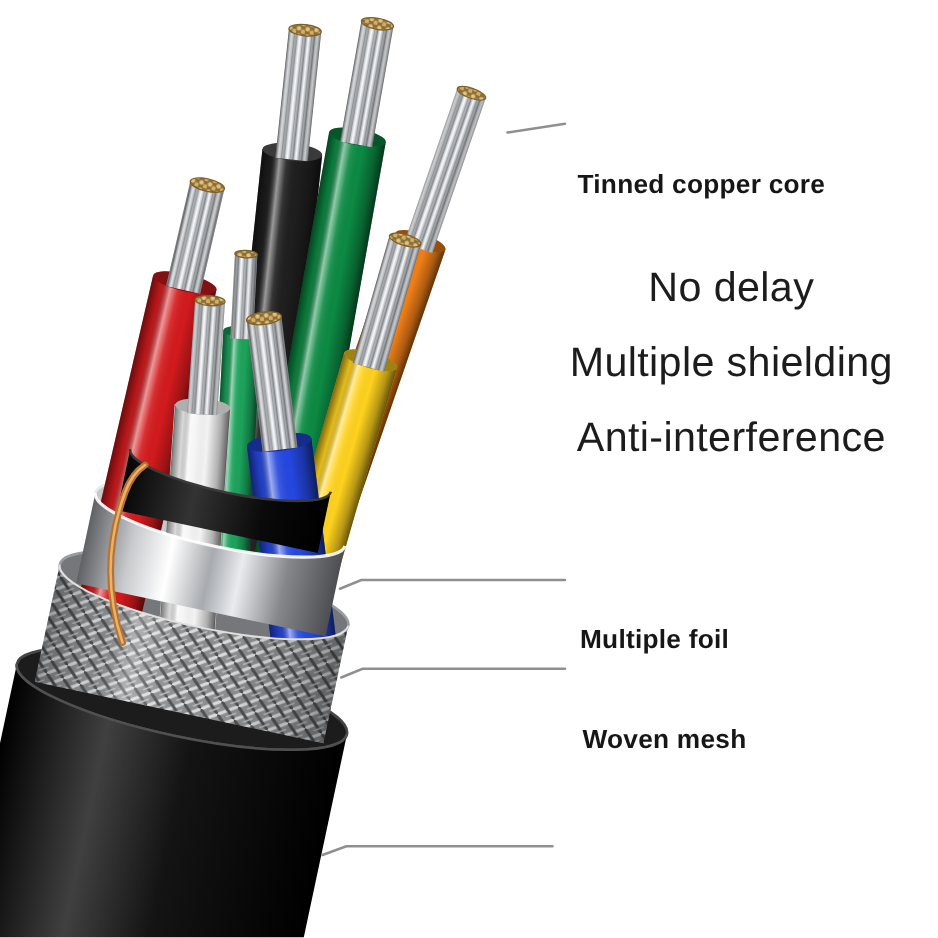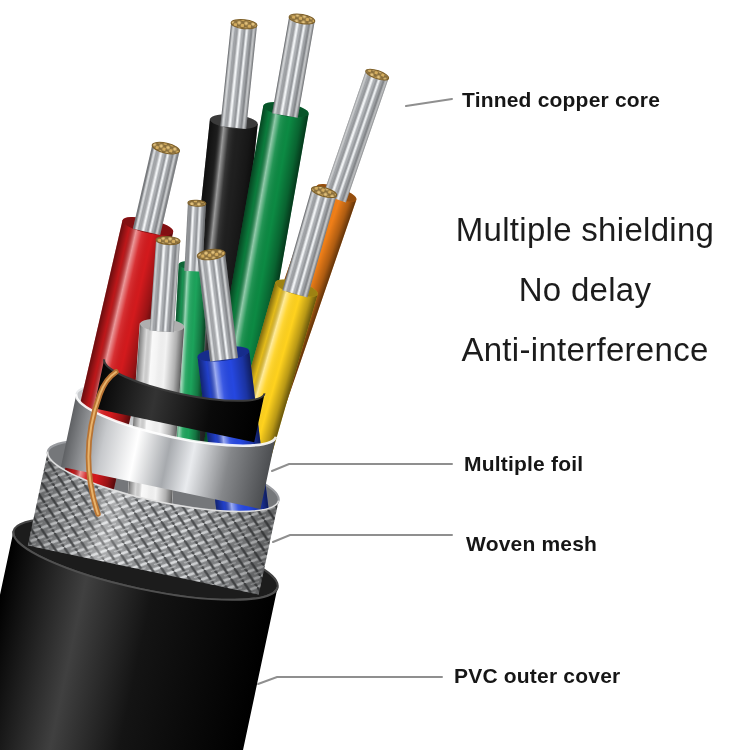--- a/index.html
+++ b/index.html
@@ -4,21 +4,21 @@
 <style>
   html,body{margin:0;padding:0;}
   body{
     width:750px;height:750px;overflow:hidden;background:#ffffff;
     font-family:"Liberation Sans",sans-serif;
   }
   .stage{position:relative;width:750px;height:750px;background:#ffffff;}
   .stage svg{position:absolute;left:0;top:0;}
   .callout{
     position:absolute;font-weight:700;font-size:21px;color:#161616;
-    white-space:nowrap;letter-spacing:.2px;
+    white-space:nowrap;letter-spacing:.2px;margin-top:48px;
   }
   .headline{
     position:absolute;left:425px;top:200px;width:320px;
     text-align:center;font-size:33px;font-weight:400;color:#1c1c1c;
     letter-spacing:.3px;
   }
   .headline div{line-height:60px;}
 </style>
 </head>
 <body>
@@ -184,24 +184,23 @@
     <path d="M406,106 L452,99" stroke="#8f8f8f"></path>
     <path d="M272,471 L289,464 L452,464" stroke="#8f8f8f"></path>
     <path d="M273,542 L290,535 L452,535" stroke="#8f8f8f"></path>
     <path d="M258,684 L277,677 L442,677" stroke="#8f8f8f"></path>
   </g>
 </svg>
 
 <div class="callout" style="left:462px;top:88px">Tinned copper core</div>
 
 <div class="headline">
+  <div>No delay</div>
   <div>Multiple shielding</div>
-  <div>No delay</div>
   <div>Anti-interference</div>
 </div>
 
 <div class="callout" style="left:464px;top:452px">Multiple foil</div>
 
 <div class="callout" style="left:466px;top:532px">Woven mesh</div>
 
-<div class="callout" style="left:454px;top:664px">PVC outer cover</div>
 
 </div>
 
 </body></html>

